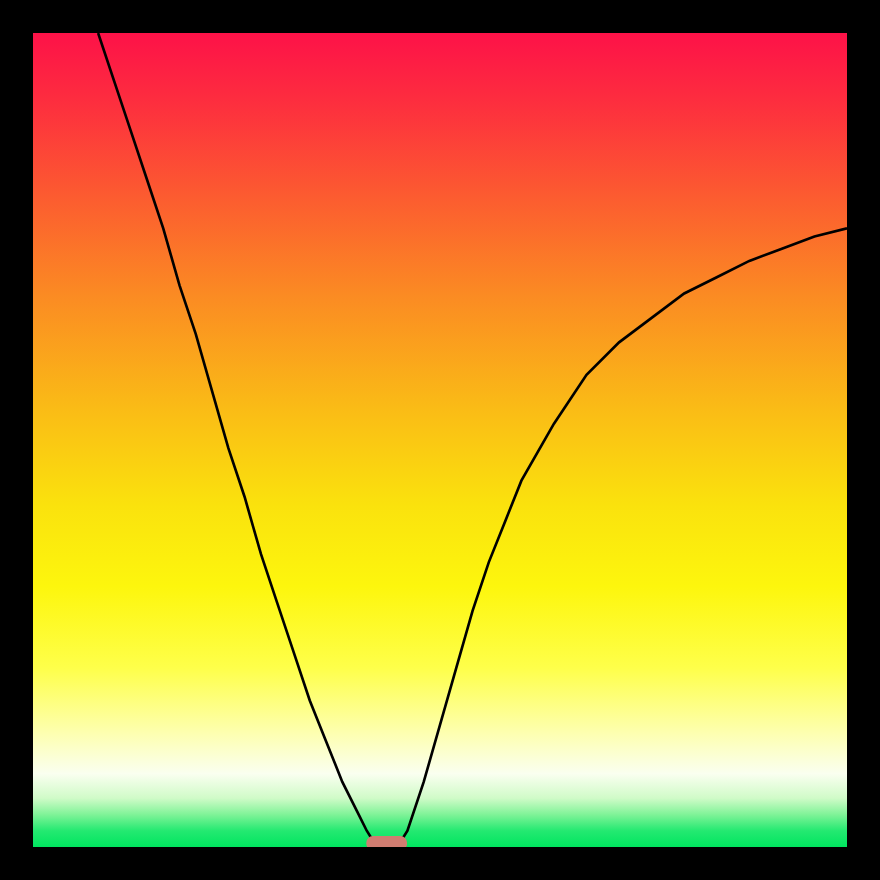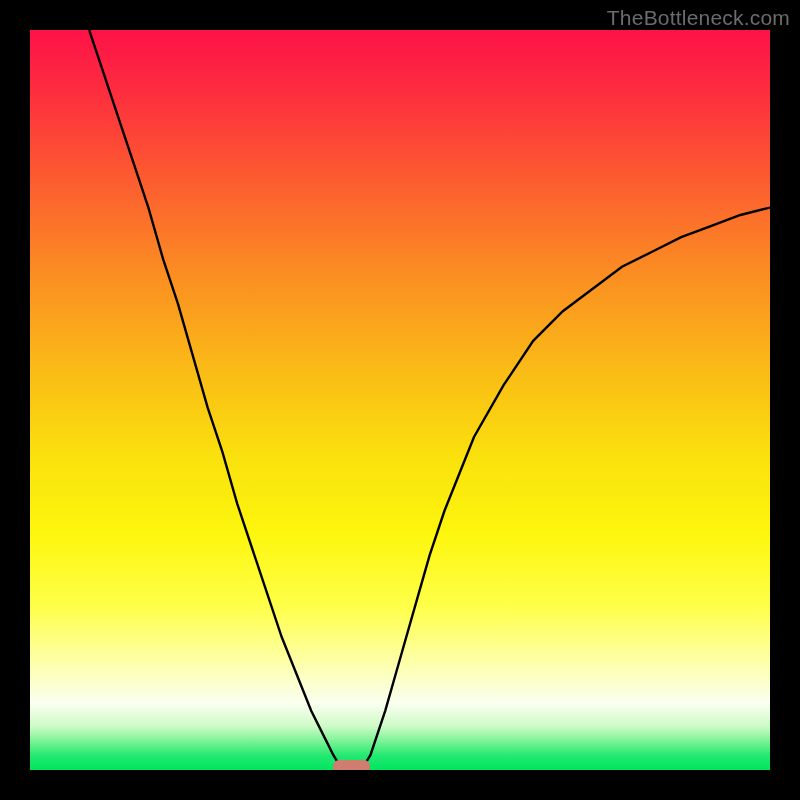--- a/index.html
+++ b/index.html
@@ -75,14 +75,13 @@
     <div class="gradient-bg"></div>
 
     <svg class="curve" viewBox="0 0 740 740" preserveAspectRatio="none">
       <path id="curve-left" fill="none" stroke="#000" stroke-width="2.4" d="M59.20 0.00 L74.00 44.40 L88.80 88.80 L103.60 133.20 L118.40 177.60 L133.20 229.40 L148.00 273.80 L162.80 325.60 L177.60 377.40 L192.40 421.80 L207.20 473.60 L222.00 518.00 L236.80 562.40 L251.60 606.80 L266.40 643.80 L281.20 680.80 L296.00 710.40 L303.40 725.20 L310.80 737.04"></path>
       <path id="curve-right" fill="none" stroke="#000" stroke-width="2.4" d="M333.00 737.04 L340.40 725.20 L355.20 680.80 L370.00 629.00 L384.80 577.20 L399.60 525.40 L414.40 481.00 L429.20 444.00 L444.00 407.00 L473.60 355.20 L503.20 310.80 L532.80 281.20 L562.40 259.00 L592.00 236.80 L621.60 222.00 L651.20 207.20 L680.80 196.10 L710.40 185.00 L740.00 177.60"></path>
     </svg>
 
     <div class="marker" id="marker" style="left: 303.4px; width: 37px; top: 730.04px; height: 13px;"></div>
   </div>
 
-  <div class="watermark">TheBottleneck.com</div>
 </div>
 
 </body></html>

